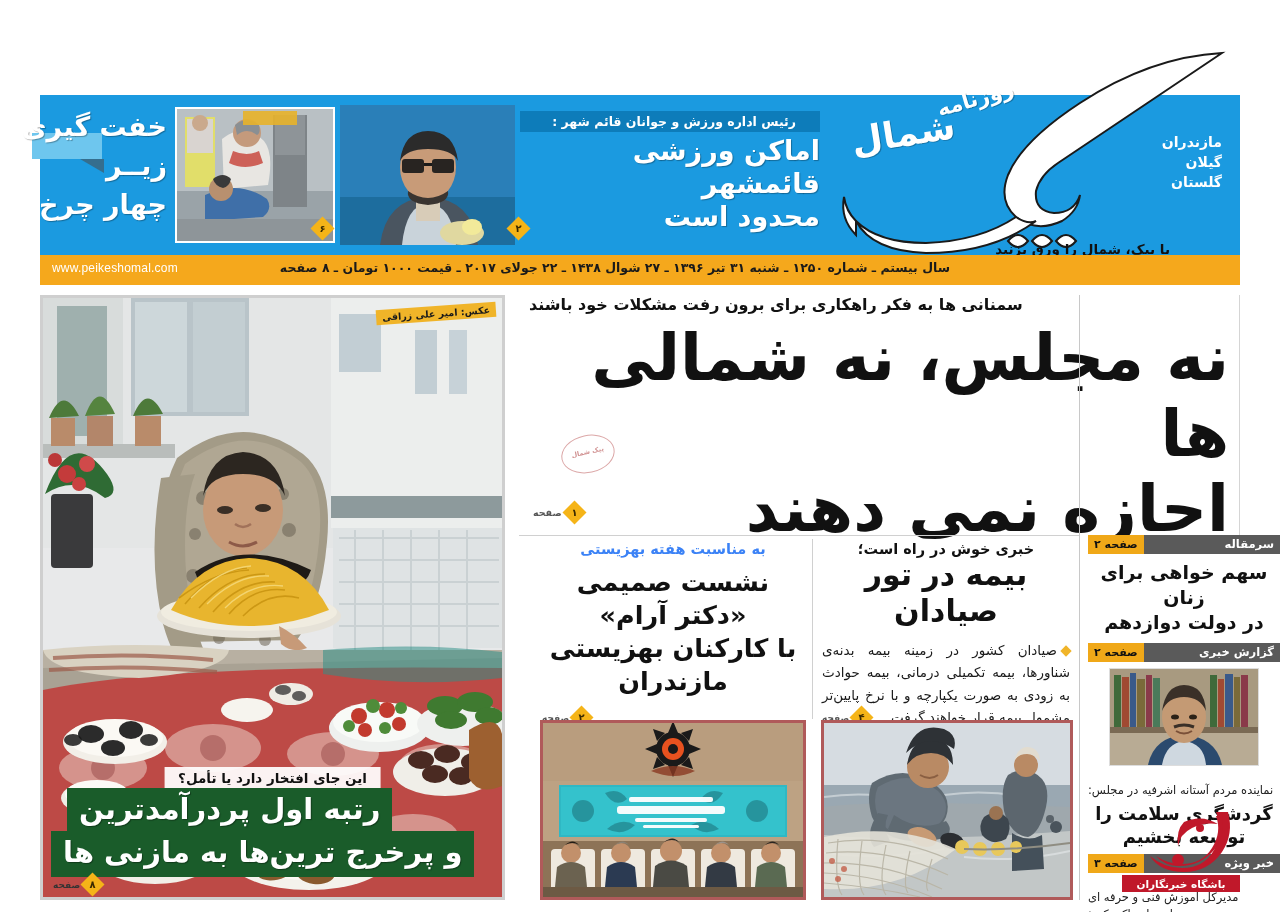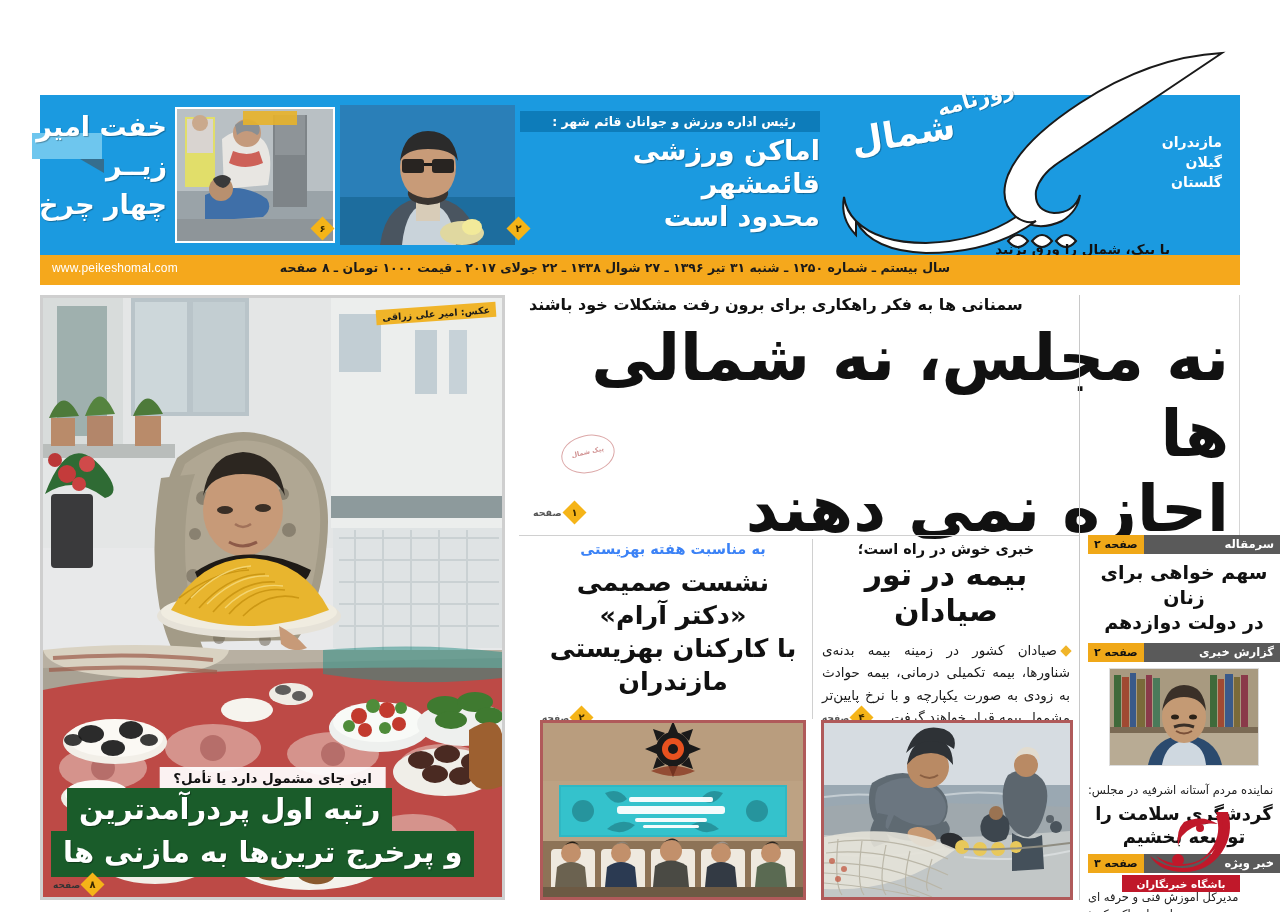--- a/index.html
+++ b/index.html
@@ -266,21 +266,21 @@
           <path d="M28 86 q34 -16 62 4 q6 10 -4 18 l-58 4 z" fill="#3f6fa8"></path>
           <circle cx="44" cy="80" r="12" fill="#b8906f"></circle>
           <path d="M36 70 q10 -8 18 0 q-2 8 -8 9 q-8 -2 -10 -9 z" fill="#3a3a3a"></path>
           <rect x="96" y="6" width="34" height="92" fill="#7e8488"></rect>
           <rect x="98" y="6" width="30" height="40" fill="#8e9498"></rect>
           <rect x="66" y="2" width="54" height="14" fill="#e8b32a" opacity=".9"></rect>
           <rect x="0" y="110" width="156" height="22" fill="#8e9599"></rect>
         </svg>
       </div>
       <div class="head">
-        <div>خفت امیر</div>
+        <div>خفت گیری</div>
         <div>زیــر</div>
         <div>چهار چرخ</div>
       </div>
       <div style="position:absolute;right:4px;bottom:2px;">
         <span class="pagebadge"><i>۶</i></span>
       </div>
     </div>
 
     <div class="banner-sport">
       <div class="photo">
@@ -515,21 +515,21 @@
           <ellipse cx="204" cy="412" rx="26" ry="12" fill="#f6f4ee"></ellipse>
           <ellipse cx="248" cy="396" rx="22" ry="11" fill="#efece4"></ellipse>
           <g fill="#3a3a3a" opacity=".8">
               <ellipse cx="240" cy="392" rx="8" ry="5"></ellipse>
               <ellipse cx="256" cy="398" rx="7" ry="5"></ellipse>
             </g>
         </g>
       </svg>
 
       <div class="photo-credit">عکس: امیر علی زراقی</div>
-      <div class="white-caption">این جای مشمول دارد یا تأمل؟</div>
+      <div class="white-caption">این جای افتخار دارد یا تأمل؟</div>
       <div class="greenbox1">رتبه اول پردرآمدترین</div>
       <div class="greenbox2">و پرخرج ترین‌ها به مازنی ها</div>
       <div class="pagebadge-wrap">
         <span class="pagebadge">
             <i>۸</i>
           </span>
         <span>صفحه</span>
       </div>
     </div>
 

